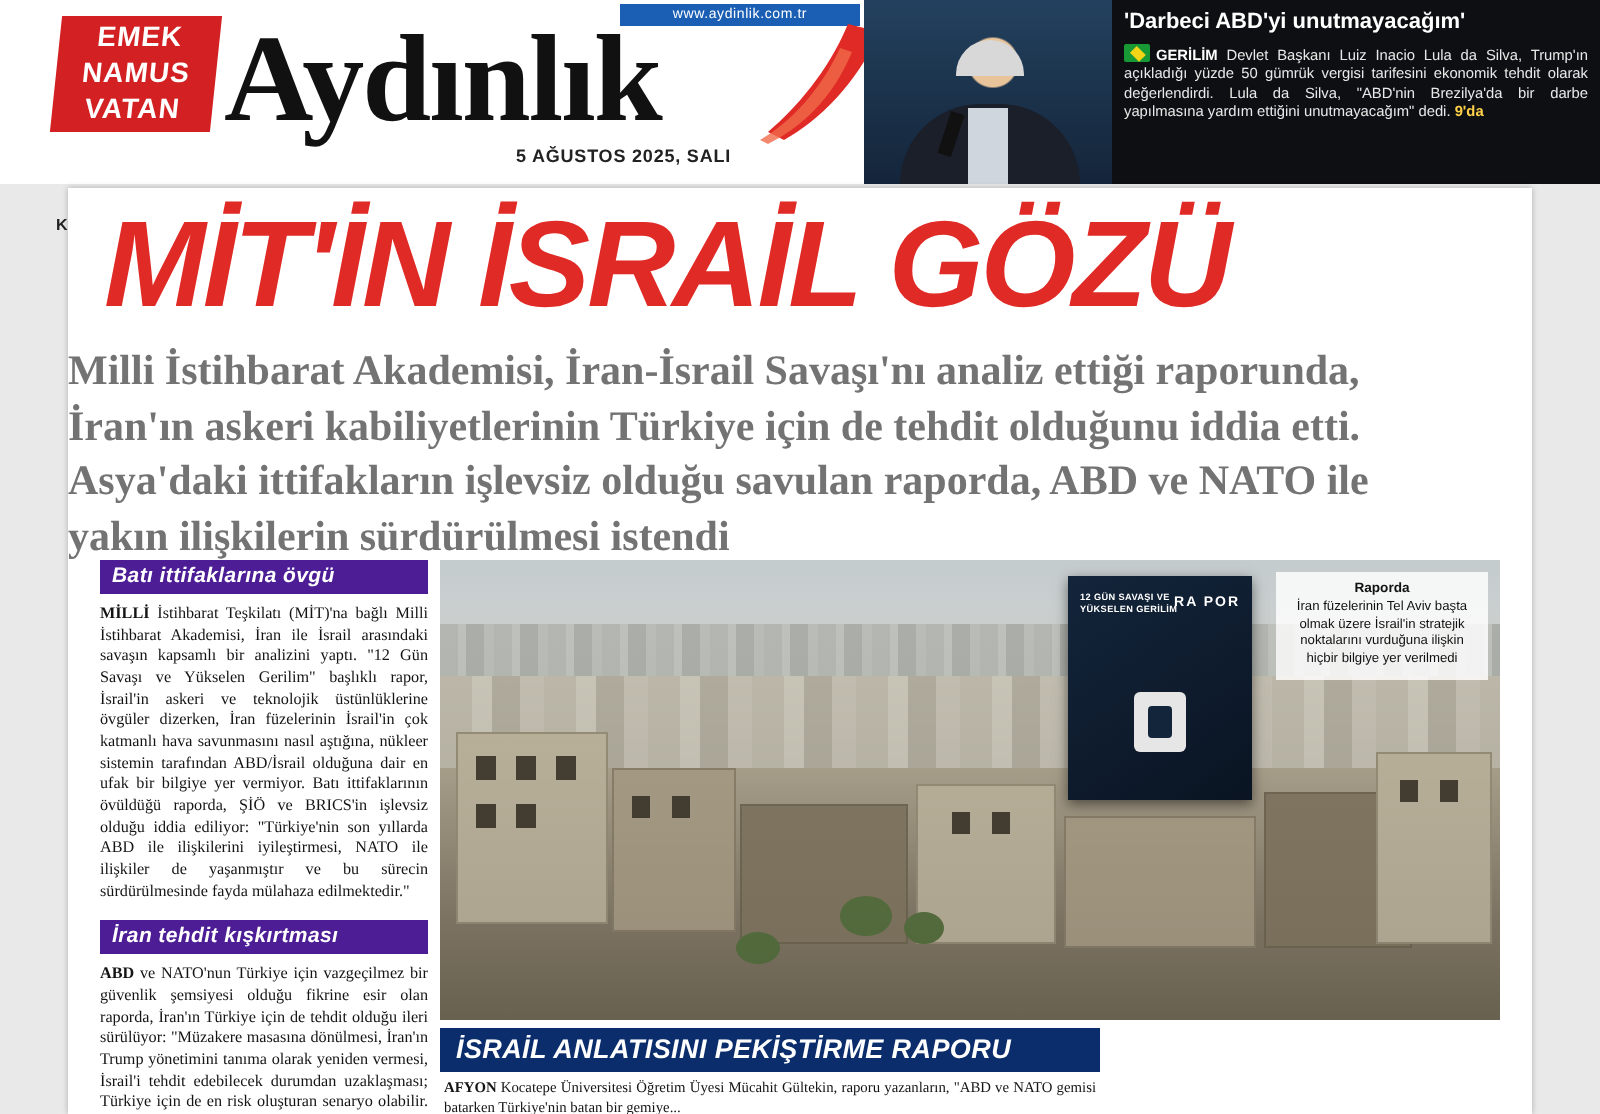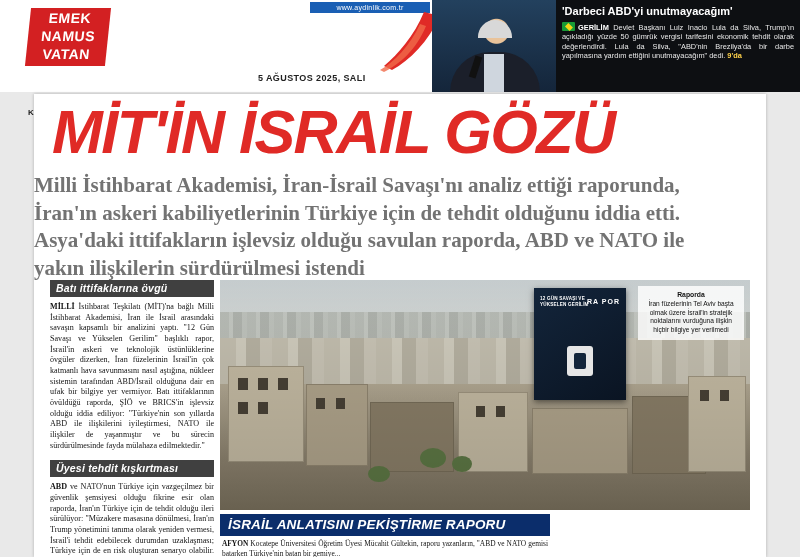--- a/index.html
+++ b/index.html
@@ -198,21 +198,21 @@
     text-align: left;
   }
 
   
   .col-left {
     position: absolute; left: 16px; top: 186px;
     width: 164px;
   }
   .kicker {
     display: block;
-    background: #404040;
+    background: #4c1d95;
     color: #ffffff;
     font-family: "Liberation Sans", sans-serif;
     font-weight: bold;
     font-style: italic;
     font-size: 10.5px;
     padding: 2px 6px 3px 6px;
     letter-spacing: 0.2px;
     width: 100%;
   }
   .col-text {
@@ -394,20 +394,21 @@
   <div class="masthead">
 
     <div class="mast-left">
       <span>EMEK</span>
       <span>NAMUS</span>
       <span>VATAN</span>
     </div>
 
     <div class="mast-url">www.aydinlik.com.tr</div>
 
+    <div class="logo">Aydınlık</div>
 
     <svg class="logo-swoosh" viewBox="0 0 64 66">
       <path d="M4 60 C 18 48, 34 30, 44 6 L 60 10 C 48 36, 30 54, 12 64 Z" fill="#e02a26"></path>
       <path d="M0 64 C 14 56, 30 40, 40 18 L 46 20 C 36 44, 20 58, 4 66 Z" fill="#f06a4a" opacity=".8"></path>
     </svg>
 
     <div class="kurulus">KURULUŞ: 1921</div>
     <div class="mast-date">5 AĞUSTOS 2025, SALI</div>
     <div class="mast-price">15 TL</div>
 
@@ -431,21 +432,21 @@
       <div class="headline">MİT'İN İSRAİL GÖZÜ</div>
     </div>
 
     <div class="deck">Milli İstihbarat Akademisi, İran-İsrail Savaşı'nı analiz ettiği raporunda, İran'ın askeri kabiliyetlerinin Türkiye için de tehdit olduğunu iddia etti. Asya'daki ittifakların işlevsiz olduğu savulan raporda, ABD ve NATO ile yakın ilişkilerin sürdürülmesi istendi</div>
 
     <div class="col-left">
       <div class="kicker">Batı ittifaklarına övgü</div>
       <div class="col-text">
         <b>MİLLİ</b><span> İstihbarat Teşkilatı (MİT)'na bağlı Milli İstihbarat Akademisi, İran ile İsrail arasındaki savaşın kapsamlı bir analizini yaptı. "12 Gün Savaşı ve Yükselen Gerilim" başlıklı rapor, İsrail'in askeri ve teknolojik üstünlüklerine övgüler dizerken, İran füzelerinin İsrail'in çok katmanlı hava savunmasını nasıl aştığına, nükleer sistemin tarafından ABD/İsrail olduğuna dair en ufak bir bilgiye yer vermiyor. Batı ittifaklarının övüldüğü raporda, ŞİÖ ve BRICS'in işlevsiz olduğu iddia ediliyor: "Türkiye'nin son yıllarda ABD ile ilişkilerini iyileştirmesi, NATO ile ilişkiler de yaşanmıştır ve bu sürecin sürdürülmesinde fayda mülahaza edilmektedir."</span>
       </div>
-      <div class="kicker kicker2">Üyesi tehdit kışkırtması</div>
+      <div class="kicker kicker2">İran tehdit kışkırtması</div>
       <div class="col-text">
         <b>ABD</b><span> ve NATO'nun Türkiye için vazgeçilmez bir güvenlik şemsiyesi olduğu fikrine esir olan raporda, İran'ın Türkiye için de tehdit olduğu ileri sürülüyor: "Müzakere masasına dönülmesi, İran'ın Trump yönetimini tanıma olarak yeniden vermesi, İsrail'i tehdit edebilecek durumdan uzaklaşması; Türkiye için de en risk oluşturan senaryo olabilir. Türkiye, İran'ın nükleer faaliyetlerinden, füze ve SİHA envanterinden</span>
       </div>
     </div>
 
     <div class="photo">
       <div class="sky"></div>
       <div class="far-city"></div>
       <div class="mid-blocks"></div>
       <div class="rubble"></div>

